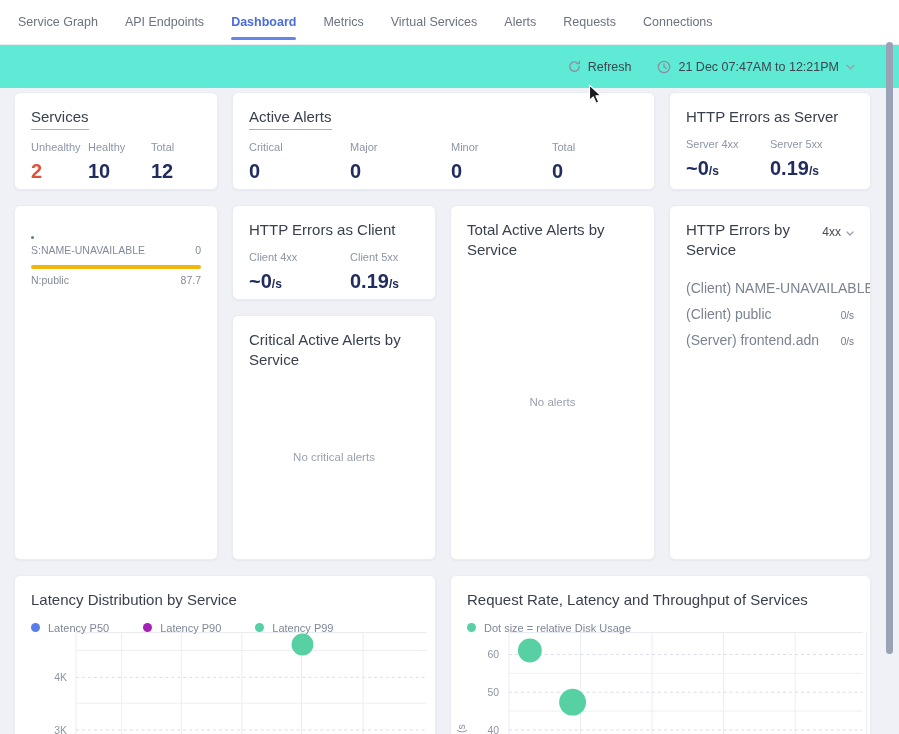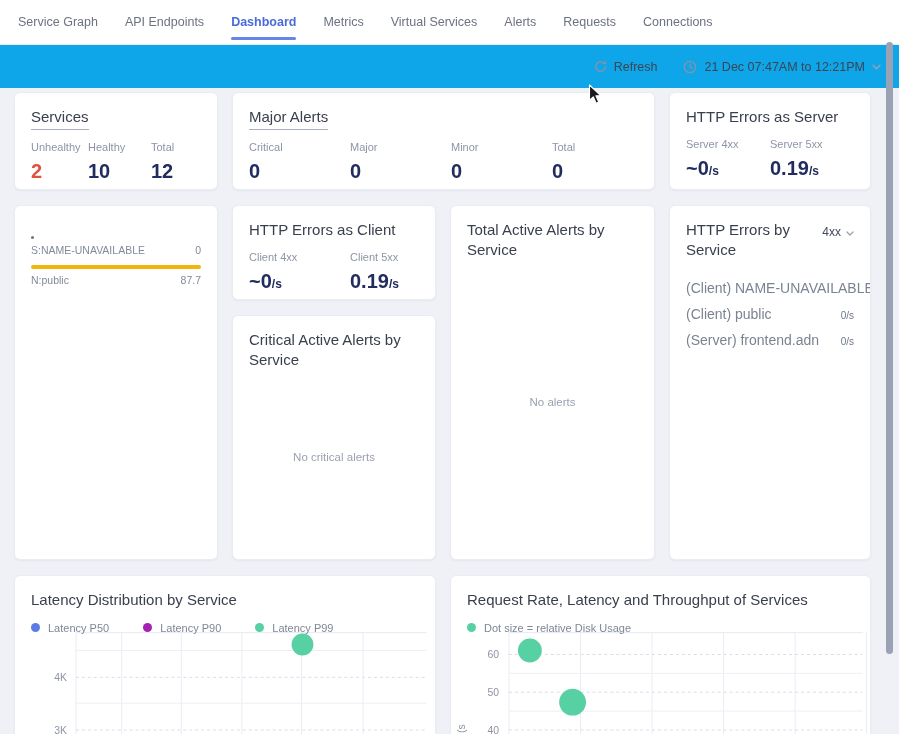--- a/index.html
+++ b/index.html
@@ -11,22 +11,22 @@
   .topnav { height:45px; background:#fff; border-bottom:1px solid #e9ebf1;
             display:flex; align-items:center; padding:0 18px; }
   .nav-tabs { display:flex; gap:27px; height:100%; align-items:center; }
   .tab { font-size:12.5px; color:#6b7280; cursor:pointer; position:relative;
          height:100%; display:flex; align-items:center; white-space:nowrap; }
   .tab.active { color:#4a6bdb; font-weight:700; }
   .tab.active::after { content:""; position:absolute; left:0; right:0; bottom:4px;
          height:3px; border-radius:2px; background:#6486e9; }
 
   
-  .toolbar { height:43px; background:#0ea5e9; display:flex; justify-content:flex-end;
-             align-items:center; gap:26px; padding-right:18px; }
+  .toolbar { height:43px; background:#5eead4; display:flex; justify-content:flex-end;
+             align-items:center; gap:26px; padding-right:44px; }
   .tool-btn { display:flex; align-items:center; gap:7px; background:transparent;
               border:none; cursor:pointer; font-family:inherit;
               font-size:12.5px; color:#3d4553; }
   .tool-btn svg { display:block; }
 
   
   main { padding:4px 14px; display:grid;
          grid-template-columns:204px 204px 205px 202px;
          grid-template-rows:98px 355px 300px;
          gap:15px 14px; }
@@ -144,21 +144,21 @@
           <div class="stat-value"><span>10</span></div>
         </div>
         <div class="stat">
           <div class="stat-label">Total</div>
           <div class="stat-value"><span>12</span></div>
         </div>
       </div>
     </section>
 
     <section class="card" style="grid-column:2 / span 2">
-      <span class="card-title u">Major Alerts</span>
+      <span class="card-title u">Active Alerts</span>
       <div class="stats stats-4">
         <div class="stat">
           <div class="stat-label">Critical</div>
           <div class="stat-value"><span>0</span></div>
         </div>
         <div class="stat">
           <div class="stat-label">Major</div>
           <div class="stat-value"><span>0</span></div>
         </div>
         <div class="stat">

